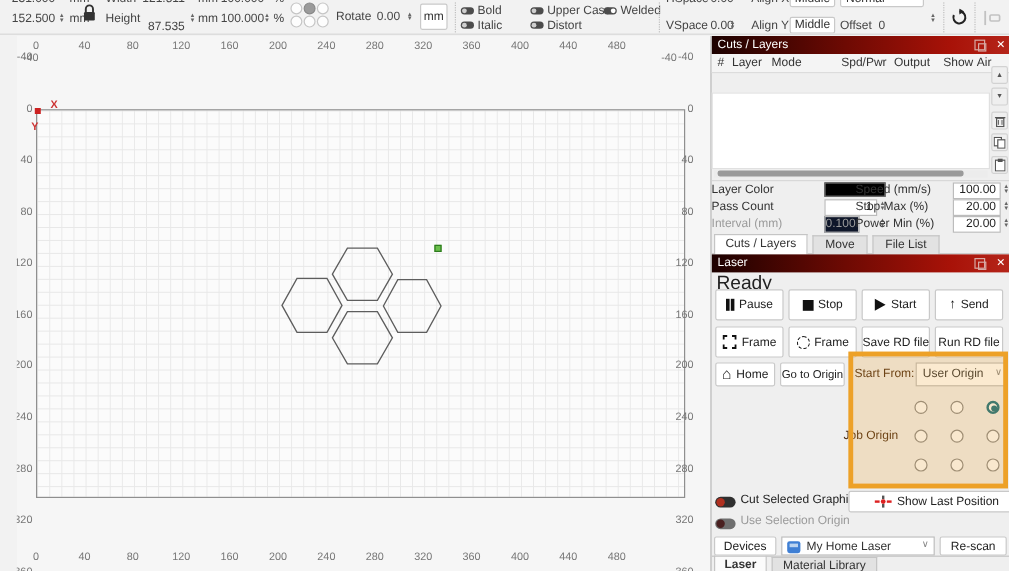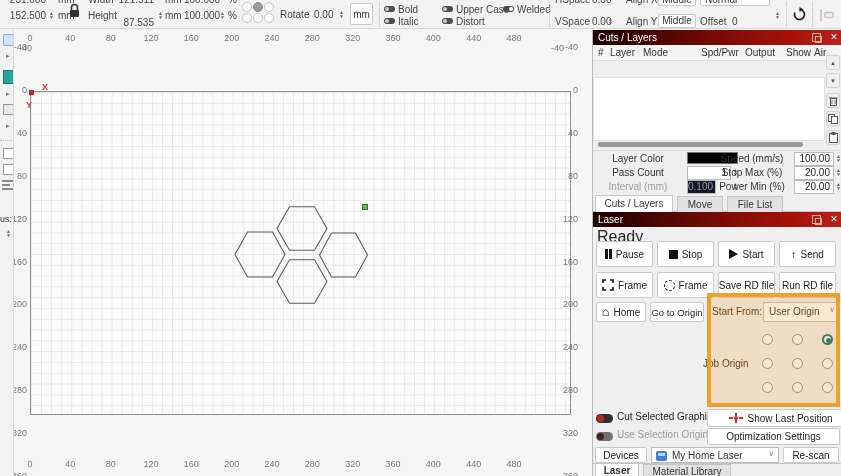--- a/index.html
+++ b/index.html
@@ -45,21 +45,21 @@
 .hdr { position:absolute; font-size:10px; color:#333; height:14px; line-height:14px; white-space:nowrap; }
 .tgl { position:absolute; width:17px; height:9px; border-radius:5px; background:#0da60d; }
 .tgl b { position:absolute; right:1px; top:1px; width:7px; height:7px; border-radius:50%; background:#fff; }
 .tgl.dark { background:#2f2f2f; }
 .tgl.dark b { left:1px; right:auto; background:#b03020; }
 .tgl.dim { background:#6f6f6f; }
 .tgl.dim b { left:1px; right:auto; background:#4a2020; }
 .sidebtn { position:absolute; left:233px; width:14px; height:15px; background:#efefef; border:1px solid #d2d2d2; border-radius:2px; display:flex; align-items:center; justify-content:center; color:#555; font-size:6px; }
 .valbox { position:absolute; background:#fff; border:1px solid #bcbcbc; font-size:10px; text-align:right; padding-right:3px; line-height:12px; color:#222; }
 .valbox.dis { color:#9b9b9b; }
-.lab-r { position:absolute; text-align:center; font-size:10px; color:#333; line-height:12px; white-space:nowrap; }
+.lab-r { position:absolute; text-align:left; font-size:10px; color:#333; line-height:12px; white-space:nowrap; }
 .lab-r.dis { color:#9b9b9b; }
 .tab { position:absolute; height:16px; line-height:15px; text-align:center; font-size:10px; background:#e2e2e2; border:1px solid #c5c5c5; border-bottom:none; color:#333; }
 .tab.active { background:#fff; height:17px; }
 .btn { position:absolute; background:#fff; border:1px solid #c9c9c9; border-radius:2px; display:flex; align-items:center; justify-content:center; gap:4px; font-size:10px; color:#222; white-space:nowrap; }
 .ico-pause { width:7px; height:10px; border-left:3px solid #111; border-right:3px solid #111; }
 .ico-stop { width:9px; height:9px; background:#111; }
 .ico-start { width:0; height:0; border-left:9px solid #111; border-top:5px solid transparent; border-bottom:5px solid transparent; }
 .ico-send { font-weight:bold; font-size:11px; color:#111; }
 .ico-home { font-weight:bold; font-size:13px; color:#111; line-height:10px; }
 .ico-circ { width:11px; height:11px; border:1px dashed #222; border-radius:50%; }
@@ -183,39 +183,20 @@
     </span>
     <div class="tb-sep" style="left:812px"></div>
     <span class="abs" style="left:819px;top:9px">
       <svg width="17" height="12">
           <path d="M2 0 v12" stroke="#c2c2c2" stroke-width="1.5"></path>
           <rect x="6" y="3.5" width="8" height="5" rx="1" fill="none" stroke="#c2c2c2" stroke-width="1.4"></rect>
         </svg>
     </span>
   </div>
 
-  <div id="lstrip">
-    <div class="frag" style="left:3px;top:4px;width:11px;height:12px;background:#cfe3f5;border:1px solid #86add6;border-radius:2px"></div>
-    <div class="frag" style="left:6px;top:22px;color:#777;font-size:7px">▸</div>
-    <div class="frag" style="left:3px;top:40px;width:11px;height:14px;background:#2aa6a0;border:1px solid #1b7a76"></div>
-    <div class="frag" style="left:6px;top:60px;color:#777;font-size:7px">▸</div>
-    <div class="frag" style="left:3px;top:74px;width:11px;height:11px;border:1px solid #9a9a9a;background:#e8e8e8"></div>
-    <div class="frag" style="left:6px;top:92px;color:#777;font-size:7px">▸</div>
-    <div class="frag" style="left:0;top:110px;width:14px;border-top:1px dotted #bbb"></div>
-    <div class="frag" style="left:3px;top:118px;width:11px;height:11px;border:1px solid #9a9a9a;background:#fff"></div>
-    <div class="frag" style="left:3px;top:134px;width:11px;height:11px;border:1px solid #9a9a9a;background:#fff"></div>
-    <div class="frag" style="left:2px;top:150px;width:11px;height:2px;background:#8a8a8a"></div>
-    <div class="frag" style="left:2px;top:154px;width:8px;height:2px;background:#8a8a8a"></div>
-    <div class="frag" style="left:2px;top:158px;width:11px;height:2px;background:#8a8a8a"></div>
-    <div class="frag" style="left:0;top:156px;width:14px;color:#333;font-size:9px;top:184px">us:</div>
-    <div class="spin" style="left:4px;top:196px">
-        <i>▲</i>
-        <i>▼</i>
-      </div>
-  </div>
 
   <div id="canvas">
     <div id="workrect" style="left: 16px; top: 61px; width: 541px; height: 324px;"></div>
     <div id="ruler-top"></div>
     <div id="ruler-bottom"></div>
     <div id="ruler-left"></div>
     <div id="ruler-right"></div>
     <div class="rlab" style="left:5px;top:13px">-40</div>
     <div class="rlab" style="left:537px;top:13px">-40</div>
     <div id="origin-marker" style="left:15px;top:60px"></div>
@@ -442,23 +423,20 @@
           <i style="left:6px;top:7px;width:2px;height:3px;background:#555"></i>
         <i style="left:5px;top:3px;width:4px;height:4px;border-radius:50%"></i>
       </span>
       <span>Show Last Position</span>
       </div>
 
     <span class="tgl dim" style="left:3px;top:402px">
         <b></b>
       </span>
     <div class="abs" style="left:24px;top:399px;font-size:10px;color:#9a9a9a">Use Selection Origin</div>
-    <div class="btn" style="left:114px;top:398px;width:133px;height:17px">
-        <span>Optimization Settings</span>
-      </div>
 
     <div class="btn" style="left:2px;top:417px;width:52px;height:16px">
         <span>Devices</span>
       </div>
     <div class="combo" style="left:58px;top:417px;width:128px;height:16px;line-height:15px;padding-left:20px">
       <span class="abs" style="left:4px;top:3px;width:11px;height:10px;background:#3f7fd4;border-radius:2px">
         <span class="abs" style="left:2px;top:2px;width:7px;height:3px;background:#bcd4f0"></span>
         </span>
       <span>My Home Laser</span><span class="chev">∨</span>
     </div>

